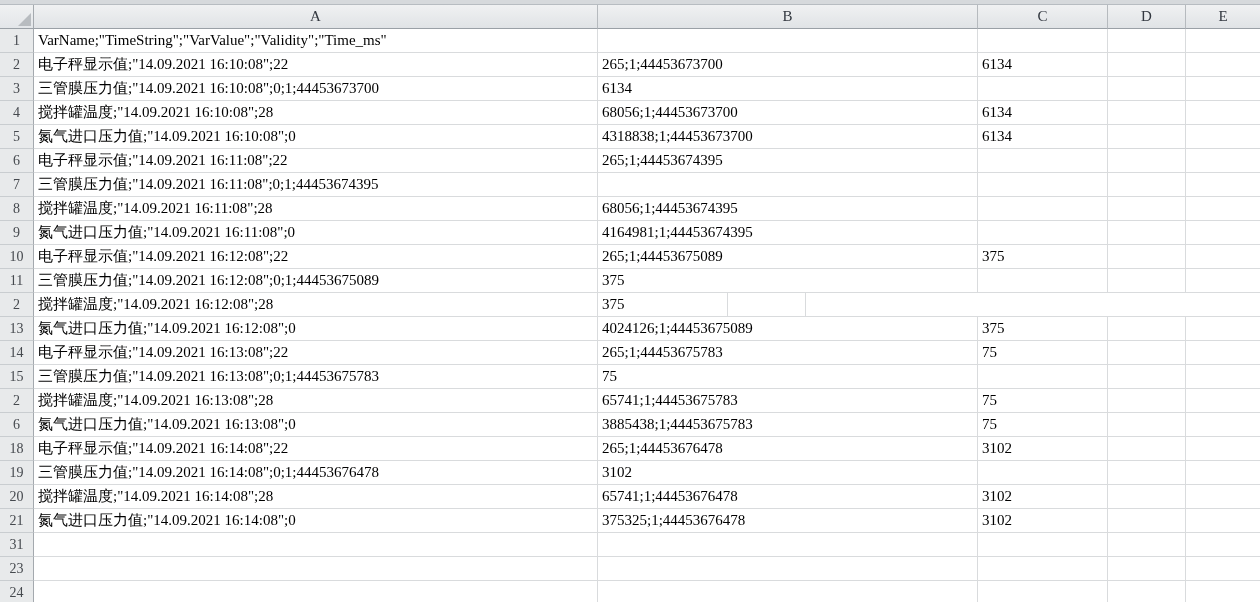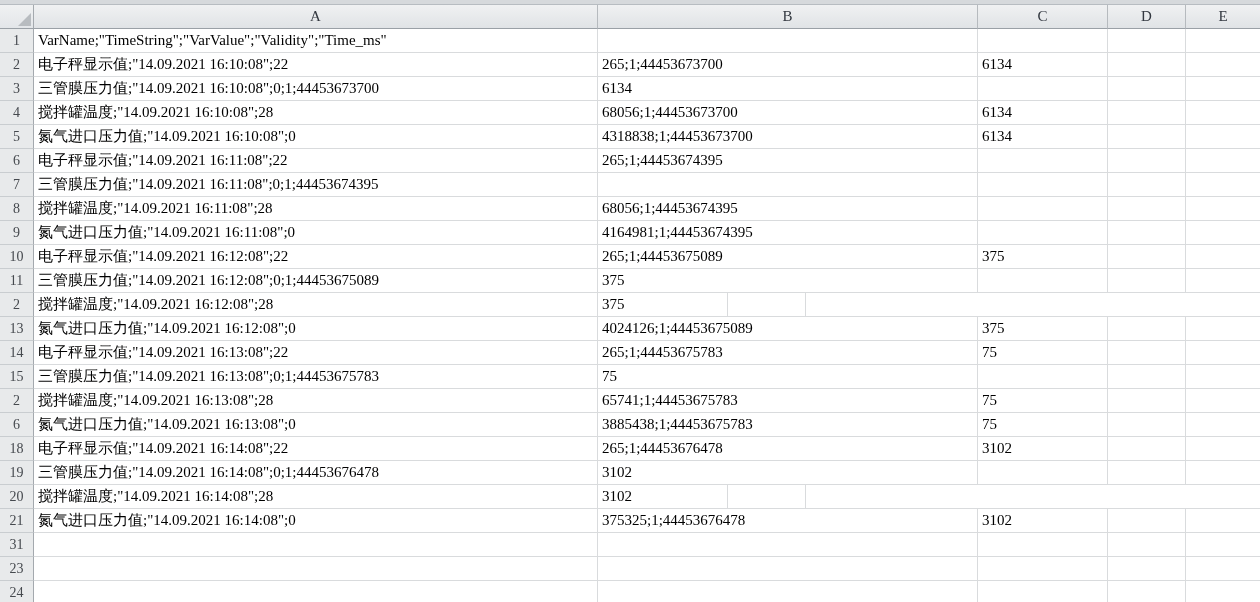--- a/index.html
+++ b/index.html
@@ -217,20 +217,21 @@
         <div class="gutter">19</div>
         <div class="cell c-a">三管膜压力值;"14.09.2021 16:14:08";0;1;44453676478</div>
         <div class="cell c-b num">3102</div>
         <div class="cell c-c"></div>
         <div class="cell c-d"></div>
         <div class="cell c-e"></div>
       </div>
       <div class="row">
         <div class="gutter">20</div>
         <div class="cell c-a">搅拌罐温度;"14.09.2021 16:14:08";28</div>
+        <div class="cell c-b">65741;1;44453676478</div>
         <div class="cell c-c num">3102</div>
         <div class="cell c-d"></div>
         <div class="cell c-e"></div>
       </div>
       <div class="row">
         <div class="gutter">21</div>
         <div class="cell c-a">氮气进口压力值;"14.09.2021 16:14:08";0</div>
         <div class="cell c-b">375325;1;44453676478</div>
         <div class="cell c-c num">3102</div>
         <div class="cell c-d"></div>

